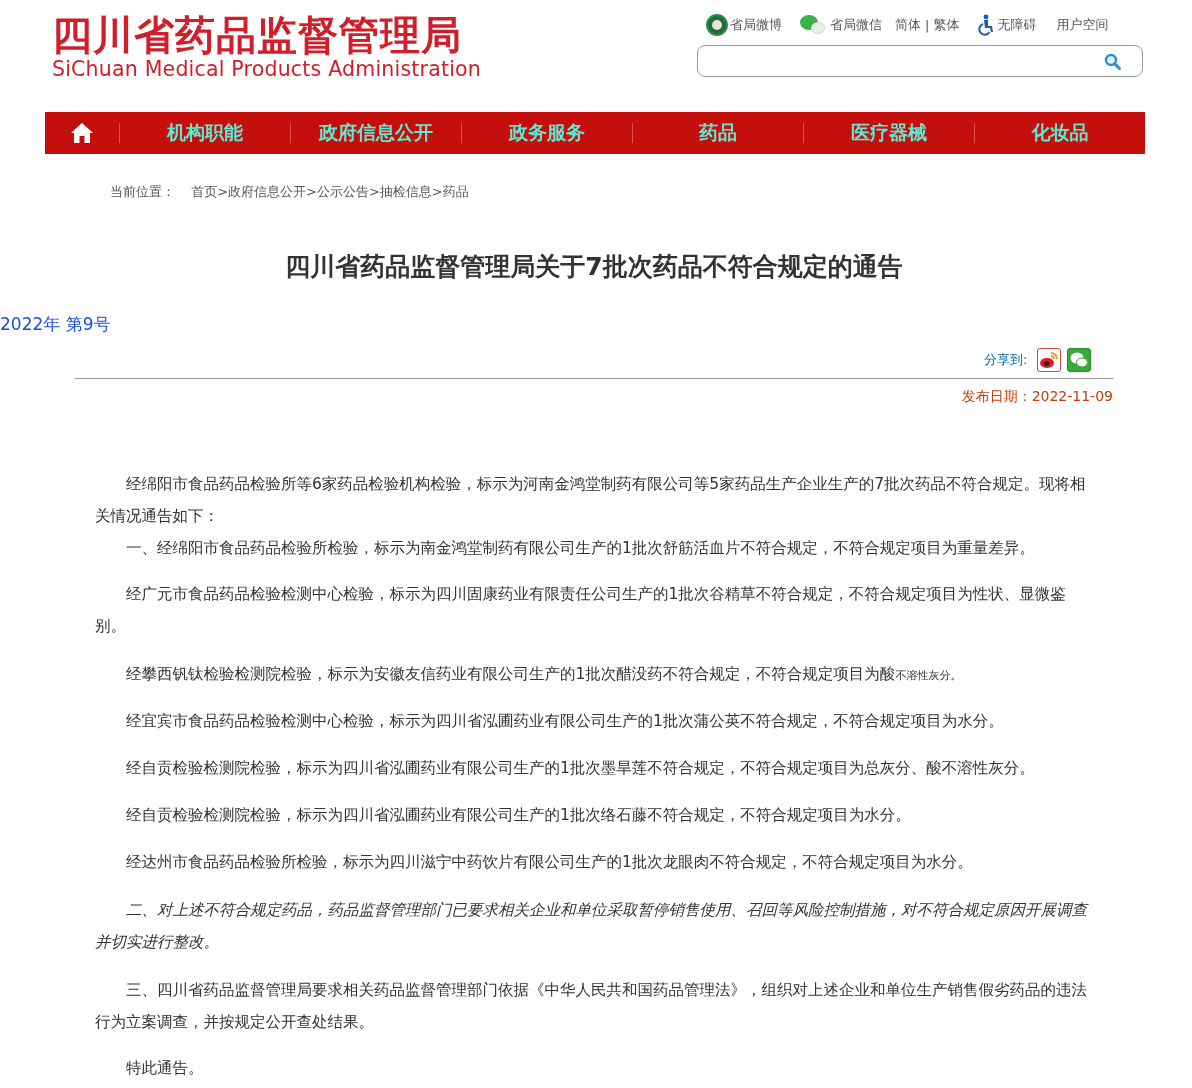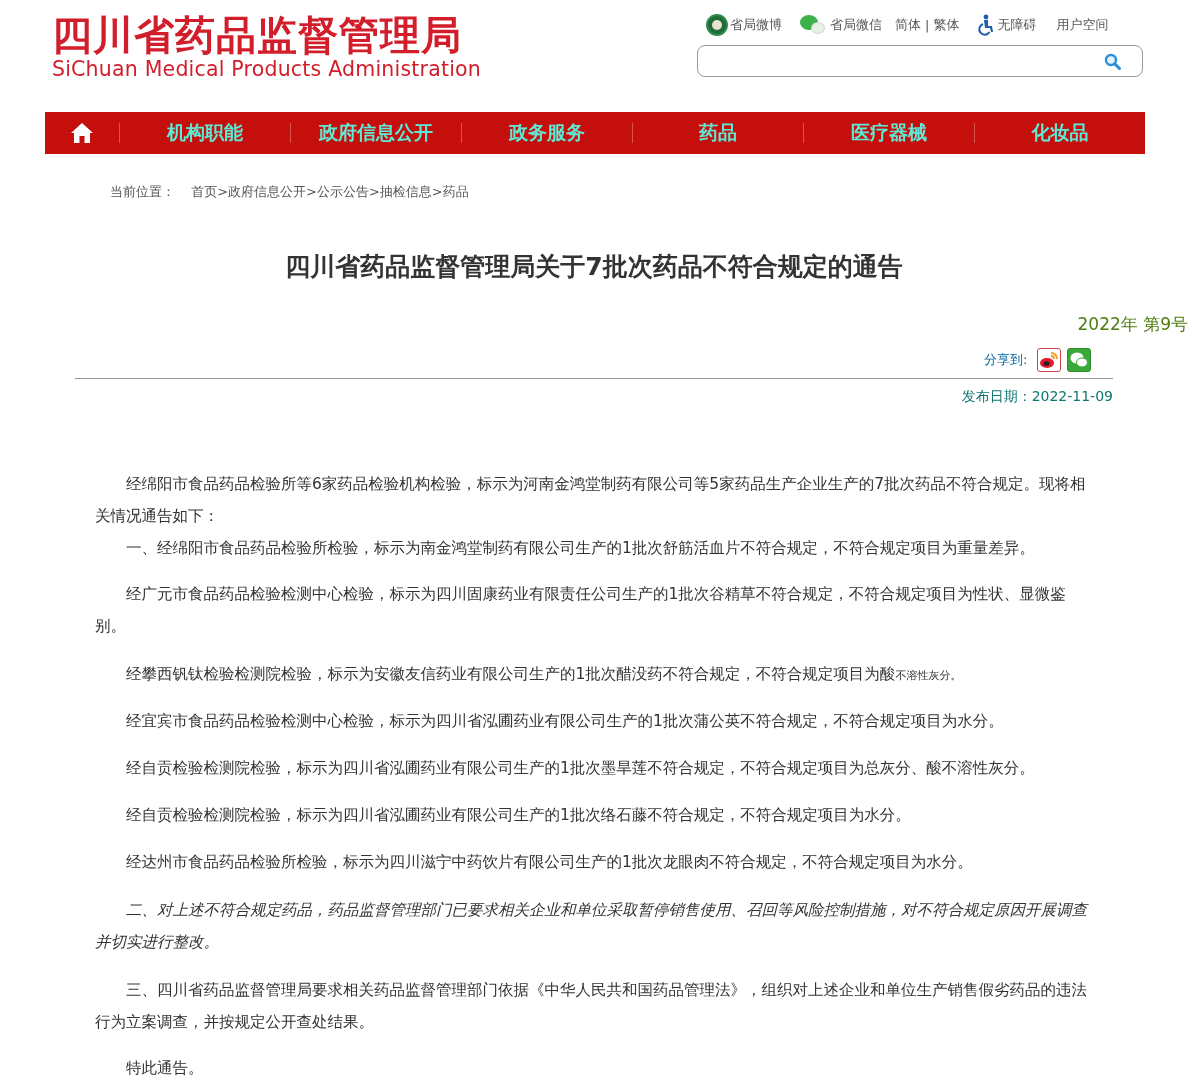--- a/index.html
+++ b/index.html
@@ -36,28 +36,28 @@
     .nav-sep { width: 1px; height: 20px; background: #d8514e; }
 
     
     .breadcrumb { position: absolute; left: 110px; top: 183px; font-size: 13px; color: #555; white-space: nowrap; }
     .breadcrumb .bc-label { margin-right: 12px; }
     .breadcrumb a { color: #555; text-decoration: none; cursor: pointer; }
     .breadcrumb .gt { color: #555; }
 
     
     .article-title { position: absolute; left: 0; top: 250px; width: 1188px; text-align: center; font-size: 25px; font-weight: bold; color: #333; white-space: nowrap; }
-    .article-no { position: absolute; left: 0; top: 313px; width: 1188px; text-align: right; font-size: 17px; color: #4d7c0f; }
+    .article-no { position: absolute; left: 0; top: 313px; width: 1188px; text-align: left; font-size: 17px; color: #1d4ed8; }
     .share { position: absolute; left: 984px; top: 347px; height: 26px; display: flex; align-items: center; font-size: 13px; color: #0369a1; }
     .share-label { margin-right: 10px; }
     .share-btn { width: 24px; height: 24px; border-radius: 3px; margin-right: 6px; cursor: pointer; position: relative; }
     .share-weibo { background: #fff; border: 1px solid #c44; }
     .share-wechat { background: #3aa83a; border: 1px solid #2b8a2b; }
     .divider { position: absolute; left: 75px; top: 378px; width: 1038px; height: 1px; background: #999; }
-    .pubdate { position: absolute; right: 79px; top: 388px; font-size: 14px; color: #0f766e; white-space: nowrap; }
+    .pubdate { position: absolute; right: 79px; top: 388px; font-size: 14px; color: #c2410c; white-space: nowrap; }
     .para { position: absolute; left: 95px; width: 992px; font-size: 15.5px; color: #333; line-height: 32px; text-indent: 31px; }
     .small { font-size: 11px; }
   </style>
 </head>
 <body>
 
 <div class="header">
   <div class="logo">
     <div class="logo-cn">四川省药品监督管理局</div>
     <div class="logo-en">SiChuan Medical Products Administration</div>

